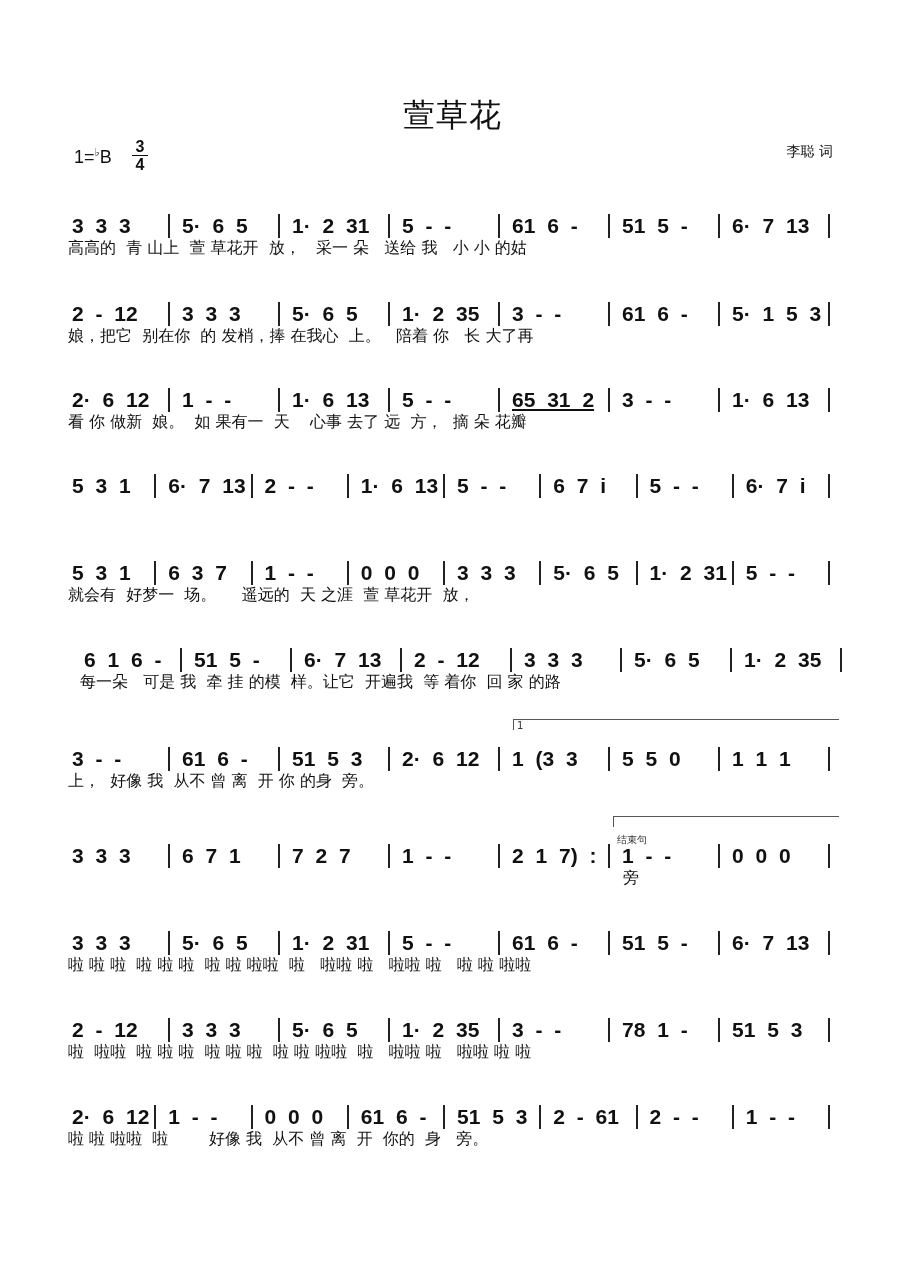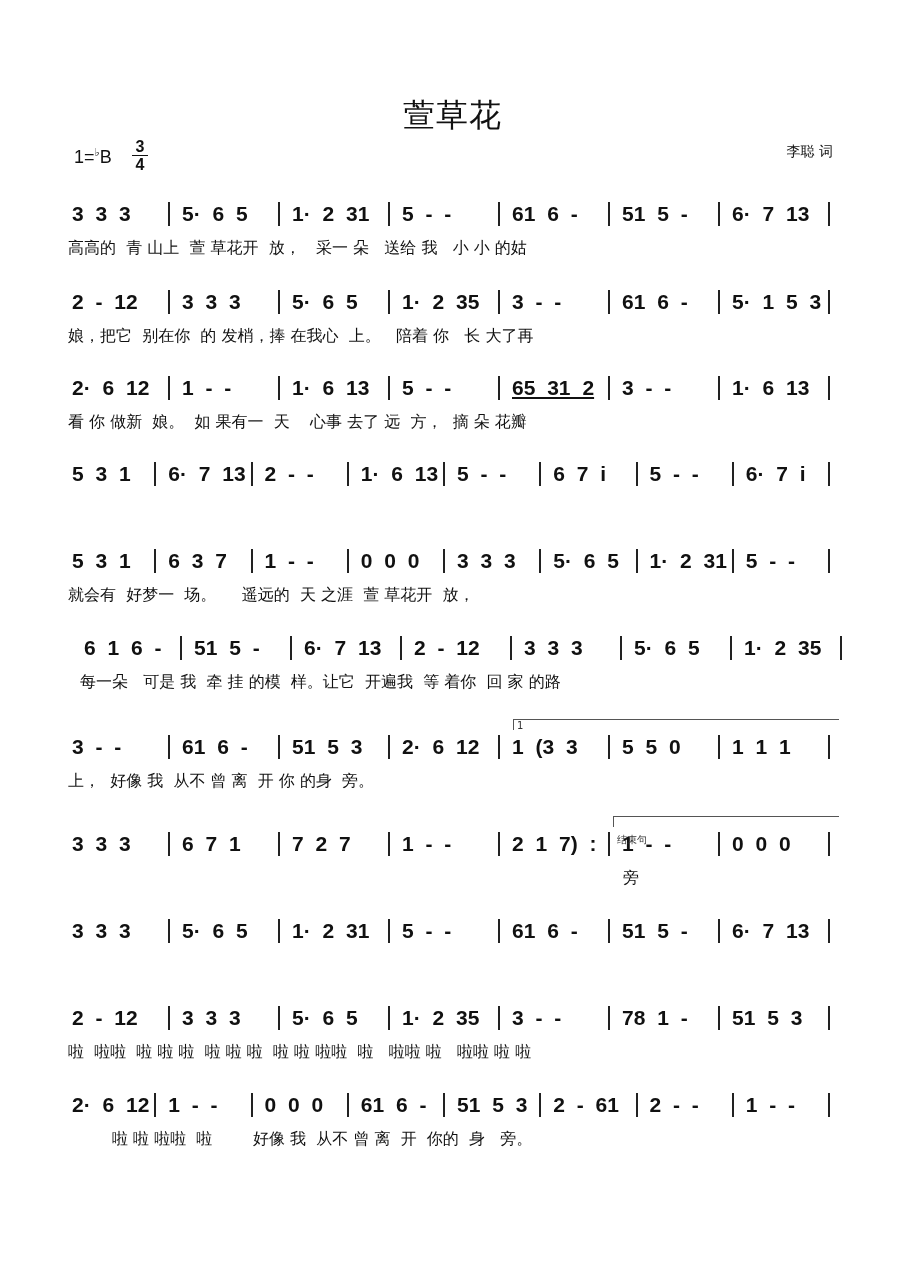--- a/index.html
+++ b/index.html
@@ -4,21 +4,21 @@
 <style>
   html,body{margin:0;padding:0;background:#ffffff;}
   body{width:905px;height:1280px;position:relative;overflow:hidden;font-family:"DejaVu Sans",sans-serif;color:#111;}
   .title{position:absolute;left:0;width:905px;top:94px;text-align:center;font-size:32px;font-weight:normal;letter-spacing:1px;}
   .key{position:absolute;left:74px;top:146px;font-size:18px;font-family:"Liberation Sans",sans-serif;}
   .key sup{font-size:11px;}
   .timesig{position:absolute;left:132px;top:138px;width:16px;text-align:center;font-family:"Liberation Sans",sans-serif;font-weight:bold;font-size:16px;line-height:17px;}
   .timesig .num{border-bottom:1.5px solid #111;}
   .lyricist{position:absolute;right:72px;top:143px;font-size:14px;}
   .row{position:absolute;left:68px;width:775px;height:70px;}
-  .notes{position:absolute;top:0;left:0;height:30px;width:100%;}
+  .notes{position:absolute;top:12px;left:0;height:30px;width:100%;}
   .lyrics{position:absolute;top:38px;left:0;height:22px;width:100%;}
   .n{position:absolute;font-family:"Liberation Sans",sans-serif;font-weight:bold;font-size:21px;line-height:24px;top:2px;white-space:nowrap;}
   .bar{position:absolute;top:2px;width:2px;height:24px;background:#222;}
   .ly{position:absolute;font-size:16px;white-space:nowrap;letter-spacing:0px;}
   .volta{position:absolute;border-top:1.5px solid #555;border-left:1.5px solid #555;height:10px;}
   .vlabel{position:absolute;font-size:10px;color:#333;}
 </style>
 </head>
 <body>
 
@@ -216,20 +216,23 @@
         <div class="bar" style="left: 320px;"></div>
         <span class="n" style="left: 334px; word-spacing: 6px;">5 - -</span>
         <div class="bar" style="left: 430px;"></div>
         <span class="n" style="left: 444px; word-spacing: 6px;">61 6 -</span>
         <div class="bar" style="left: 540px;"></div>
         <span class="n" style="left: 554px; word-spacing: 6px;">51 5 -</span>
         <div class="bar" style="left: 650px;"></div>
         <span class="n" style="left: 664px; word-spacing: 6px;">6· 7 13</span>
         <div class="bar" style="left: 760px;"></div>
       </div>
+      <div class="lyrics">
+        <span class="ly" style="left: 0px; white-space: pre;">啦 啦 啦  啦 啦 啦  啦 啦 啦啦  啦   啦啦 啦   啦啦 啦   啦 啦 啦啦</span>
+      </div>
     </div>
     <div class="row" style="top: 1004px;">
       <div class="notes">
         <span class="n" style="left: 4px; word-spacing: 6px;">2 - 12</span>
         <div class="bar" style="left: 100px;"></div>
         <span class="n" style="left: 114px; word-spacing: 6px;">3 3 3</span>
         <div class="bar" style="left: 210px;"></div>
         <span class="n" style="left: 224px; word-spacing: 6px;">5· 6 5</span>
         <div class="bar" style="left: 320px;"></div>
         <span class="n" style="left: 334px; word-spacing: 6px;">1· 2 35</span>
@@ -258,16 +261,16 @@
         <span class="n" style="left: 389px; word-spacing: 6px;">51 5 3</span>
         <div class="bar" style="left: 471.25px;"></div>
         <span class="n" style="left: 485.25px; word-spacing: 6px;">2 - 61</span>
         <div class="bar" style="left: 567.5px;"></div>
         <span class="n" style="left: 581.5px; word-spacing: 6px;">2 - -</span>
         <div class="bar" style="left: 663.75px;"></div>
         <span class="n" style="left: 677.75px; word-spacing: 6px;">1 - -</span>
         <div class="bar" style="left: 760px;"></div>
       </div>
       <div class="lyrics">
-        <span class="ly" style="left: 0px; white-space: pre; margin-left: 44px;">啦 啦 啦啦  啦        好像 我  从不 曾 离  开  你的  身   旁。</span>
+        <span class="ly" style="left: 0px; white-space: pre;">啦 啦 啦啦  啦        好像 我  从不 曾 离  开  你的  身   旁。</span>
       </div>
     </div>
   </div>
 
 </body></html>

